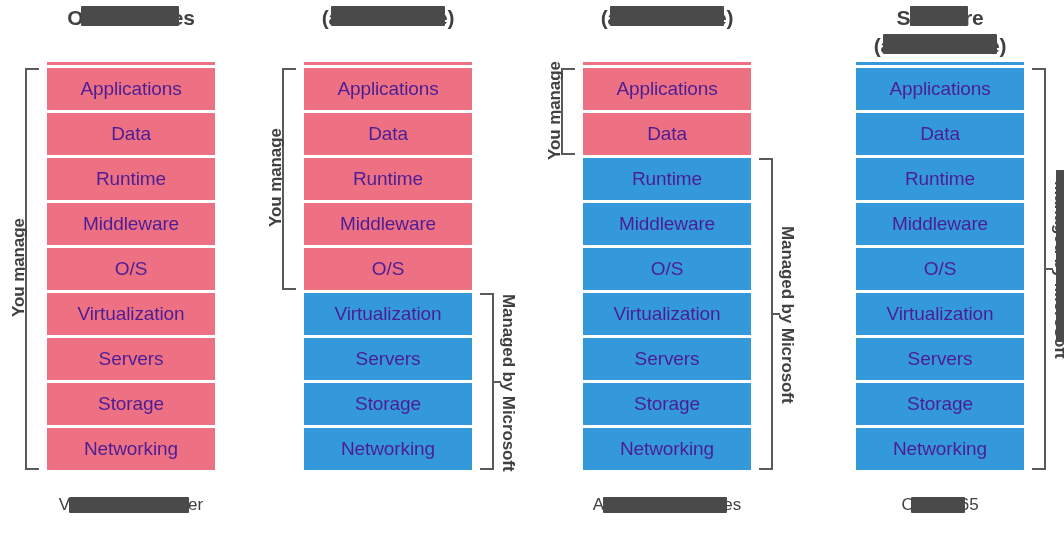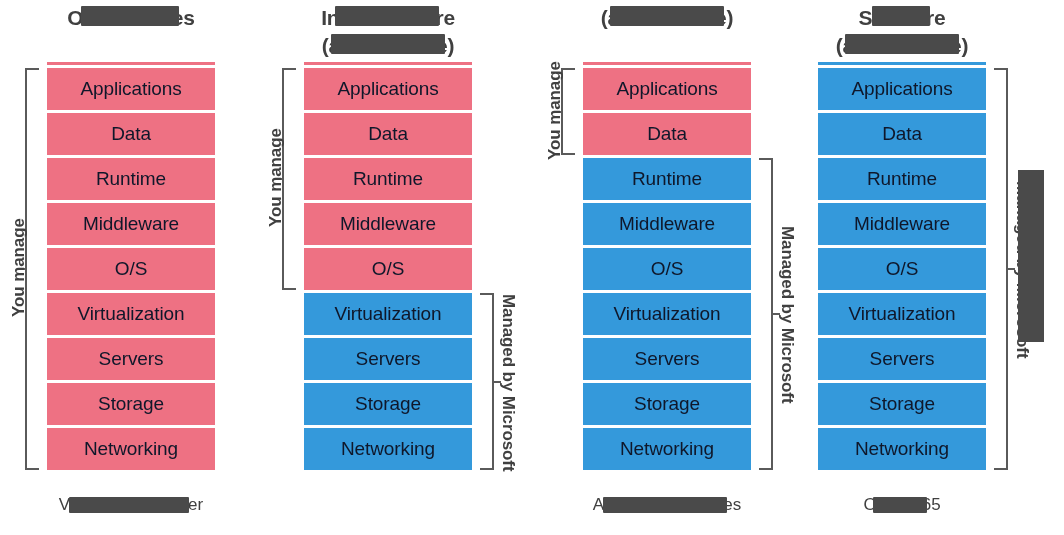--- a/index.html
+++ b/index.html
@@ -64,21 +64,21 @@
   
   .stack {
     position: absolute;
     top: 68px;
     left: 0;
     width: 168px;
   }
   .layer {
     height: 42px;
     margin-bottom: 3px;
-    color: #0f172a;
+    color: #4c1d95;
     font-size: 19px;
     line-height: 42px;
     text-align: center;
     letter-spacing: -0.1px;
     white-space: nowrap;
   }
   .layer.pink { background: #ee7183; }
   .layer.blue { background: #3499db; }
 
   
@@ -170,21 +170,20 @@
         <div class="layer pink">Networking</div>
       </div>
       <div class="bracket left" style="left: -22px; top: 68px; height: 402px;">
         <span class="nub"></span>
       </div>
       <div class="vlabel up" style="left: -38px; top: 317px;">You manage</div>
       <div class="caption"><span class="redact">Virtual Data Center<span class="bar" style="left: 10px; right: 14px; top: 2px; height: 16px;"></span></span></div>
     </div>
     <div class="column col-2" style="left: 304px;">
       <div class="col-title">
-        <span style="display: block;"><span class="redact">Infrastructure<span class="bar" style="left: 14px; right: 16px; top: 2px; height: 20px;"></span></span></span>
         <span class="line2"><span class="redact">(as a Service)<span class="bar" style="left: 9px; right: 9px; top: 2px; height: 20px;"></span></span></span>
       </div>
       <div class="title-rule" style="left: 0px; width: 168px; background: rgb(238, 113, 131);"></div>
       <div class="stack">
         <div class="layer pink">Applications</div>
         <div class="layer pink">Data</div>
         <div class="layer pink">Runtime</div>
         <div class="layer pink">Middleware</div>
         <div class="layer pink">O/S</div>
         <div class="layer blue">Virtualization</div>
@@ -220,21 +219,21 @@
       <div class="bracket left" style="left: -22px; top: 68px; height: 87px;">
         <span class="nub"></span>
       </div>
       <div class="vlabel up" style="left: -38px; top: 159.5px;">You manage</div>
       <div class="bracket right" style="left: 176px; top: 158px; height: 312px;">
         <span class="nub"></span>
       </div>
       <div class="vlabel down" style="left: 214px; top: 226px;">Managed by Microsoft</div>
       <div class="caption"><span class="redact">Azure App Services<span class="bar" style="left: 10px; right: 14px; top: 2px; height: 16px;"></span></span></div>
     </div>
-    <div class="column col-4" style="left: 818px;">
+    <div class="column col-4" style="left: 856px;">
       <div class="col-title">
         <span style="display: block;"><span class="redact">Software<span class="bar" style="left: 14px; right: 16px; top: 2px; height: 20px;"></span></span></span>
         <span class="line2"><span class="redact">(as a Service)<span class="bar" style="left: 9px; right: 9px; top: 2px; height: 20px;"></span></span></span>
       </div>
       <div class="title-rule" style="left: 0px; width: 168px; background: rgb(52, 153, 219);"></div>
       <div class="stack">
         <div class="layer blue">Applications</div>
         <div class="layer blue">Data</div>
         <div class="layer blue">Runtime</div>
         <div class="layer blue">Middleware</div>

